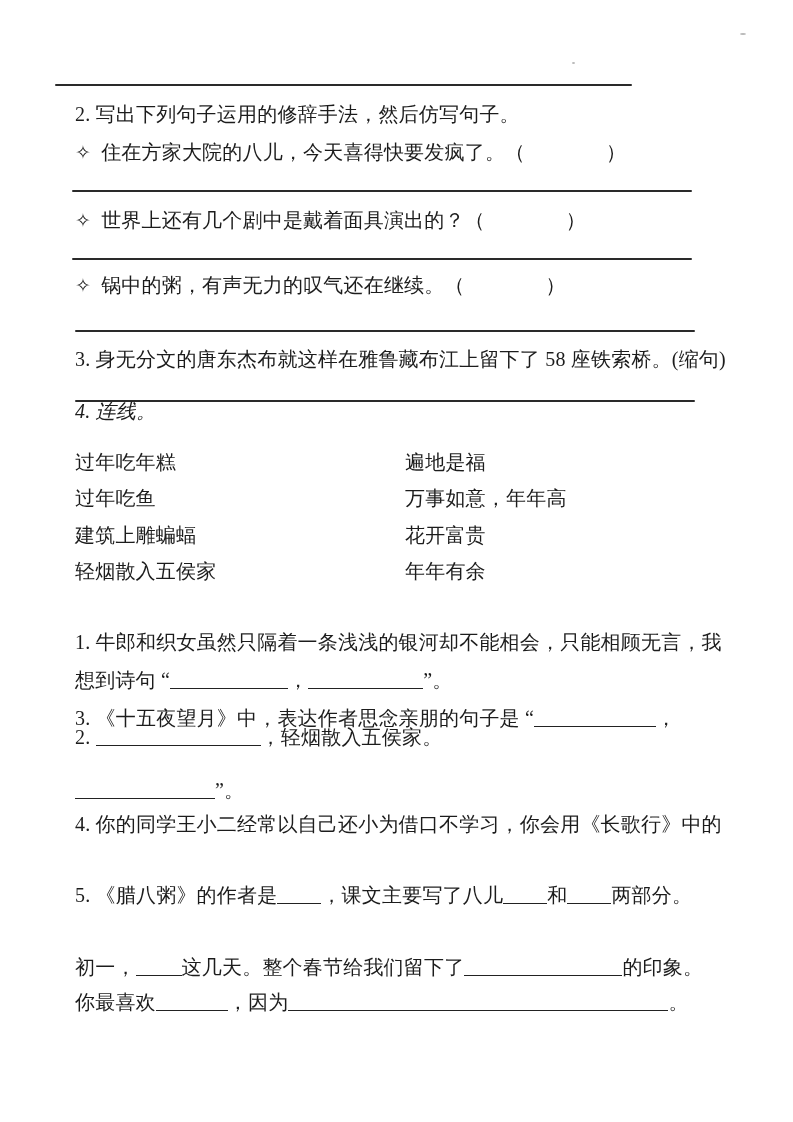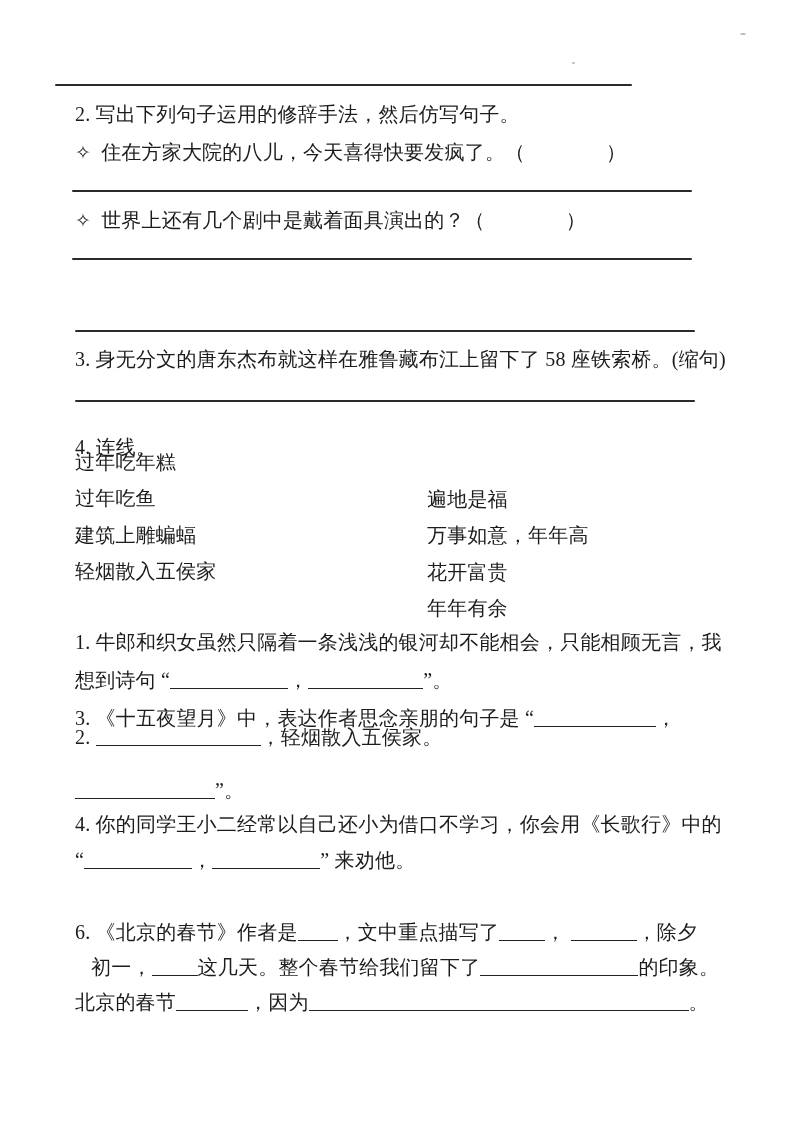--- a/index.html
+++ b/index.html
@@ -28,21 +28,21 @@
   }
   .rule.thin{height:1.6px;}
   .bullet-icon{
     display:inline-block;
     margin-right:10px;
     font-size:19px;
     color:#222;
   }
   .section-title{font-weight:600;letter-spacing:0.5px;}
   .match-left{position:absolute;left:0;}
-  .match-right{position:absolute;left:352px;margin-top:37px;}
+  .match-right{position:absolute;left:330px;}
   .match-row{width:640px;}
   .blank{
     display:inline-block;
     height:0.95em;
     border-bottom:1.6px solid #222;
     transform:translateY(2px);
   }
   .speck{position:absolute;background:#b9b9b9;border-radius:50%;}
 </style>
 </head>
@@ -62,24 +62,27 @@
   <div class="row" style="top:100px;">2. 写出下列句子运用的修辞手法，然后仿写句子。</div>
 
   <div class="row" style="top:138px;">
     <span class="bullet-icon">✧</span><span>住在方家大院的八儿，今天喜得快要发疯了。（　　　　）</span>
   </div>
 
   <div class="row" style="top:206px;">
     <span class="bullet-icon">✧</span><span>世界上还有几个剧中是戴着面具演出的？（　　　　）</span>
   </div>
 
+  <div class="row" style="top:271px;">
+    <span class="bullet-icon">✧</span><span>锅中的粥，有声无力的叹气还在继续。（　　　　）</span>
+  </div>
 
   <div class="row" style="top:345px;">3. 身无分文的唐东杰布就这样在雅鲁藏布江上留下了 58 座铁索桥。(缩句)</div>
 
-  <div class="row" style="top:433px;">4. 连线。</div>
+  <div class="row" style="top:397px;font-style:italic;">4. 连线。</div>
 
   <div class="row match-row" style="top:448px;">
     <span class="match-left">过年吃年糕</span>
     <span class="match-right">遍地是福</span>
   </div>
   <div class="row match-row" style="top:484px;">
     <span class="match-left">过年吃鱼</span>
     <span class="match-right">万事如意，年年高</span>
   </div>
   <div class="row match-row" style="top:521px;">
@@ -91,18 +94,17 @@
     <span class="match-right">年年有余</span>
   </div>
 
 
   <div class="row" style="top:628px;"><span>1. 牛郎和织女虽然只隔着一条浅浅的银河却不能相会，只能相顾无言，我</span></div>
   <div class="row" style="top:666px;"><span>想到诗句 “</span><span class="blank" style="width: 118px;"></span><span>，</span><span class="blank" style="width: 115px;"></span><span>”。</span></div>
   <div class="row" style="top:703px;margin-top:20px;"><span>2. </span><span class="blank" style="width: 165px;"></span><span>，轻烟散入五侯家。</span></div>
   <div class="row" style="top:704px;"><span>3. 《十五夜望月》中，表达作者思念亲朋的句子是 “</span><span class="blank" style="width: 122px;"></span><span>，</span></div>
   <div class="row" style="top:776px;"><span class="blank" style="width: 140px;"></span><span>”。</span></div>
   <div class="row" style="top:810px;"><span>4. 你的同学王小二经常以自己还小为借口不学习，你会用《长歌行》中的</span></div>
-  <div class="row" style="top:846px;"><span>“</span><span class="blank" style="width: 108px;"></span><span>，</span><span class="blank" style="width: 108px;"></span><span>” 来劝他。</span></div>
-  <div class="row" style="top:918px;"><span>6. 《北京的春节》作者是</span><span class="blank" style="width: 40px;"></span><span>，文中重点描写了</span><span class="blank" style="width: 46px;"></span><span>， </span><span class="blank" style="width: 66px;"></span><span>，除夕</span></div>
-  <div class="row" style="top:953px;margin-left:16px;"><span>初一，</span><span class="blank" style="width: 46px;"></span><span>这几天。整个春节给我们留下了</span><span class="blank" style="width: 158px;"></span><span>的印象。</span></div>
-  <div class="row" style="top:988px;"><span>北京的春节</span><span class="blank" style="width: 72px;"></span><span>，因为</span><span class="blank" style="width: 380px;"></span><span>。</span></div>
+  <div class="row" style="top:881px;"><span>5. 《腊八粥》的作者是</span><span class="blank" style="width: 44px;"></span><span>，课文主要写了八儿</span><span class="blank" style="width: 44px;"></span><span>和</span><span class="blank" style="width: 44px;"></span><span>两部分。</span></div>
+  <div class="row" style="top:953px;"><span>初一，</span><span class="blank" style="width: 46px;"></span><span>这几天。整个春节给我们留下了</span><span class="blank" style="width: 158px;"></span><span>的印象。</span></div>
+  <div class="row" style="top:988px;"><span>你最喜欢</span><span class="blank" style="width: 72px;"></span><span>，因为</span><span class="blank" style="width: 380px;"></span><span>。</span></div>
 
 </div>
 
 </body></html>

